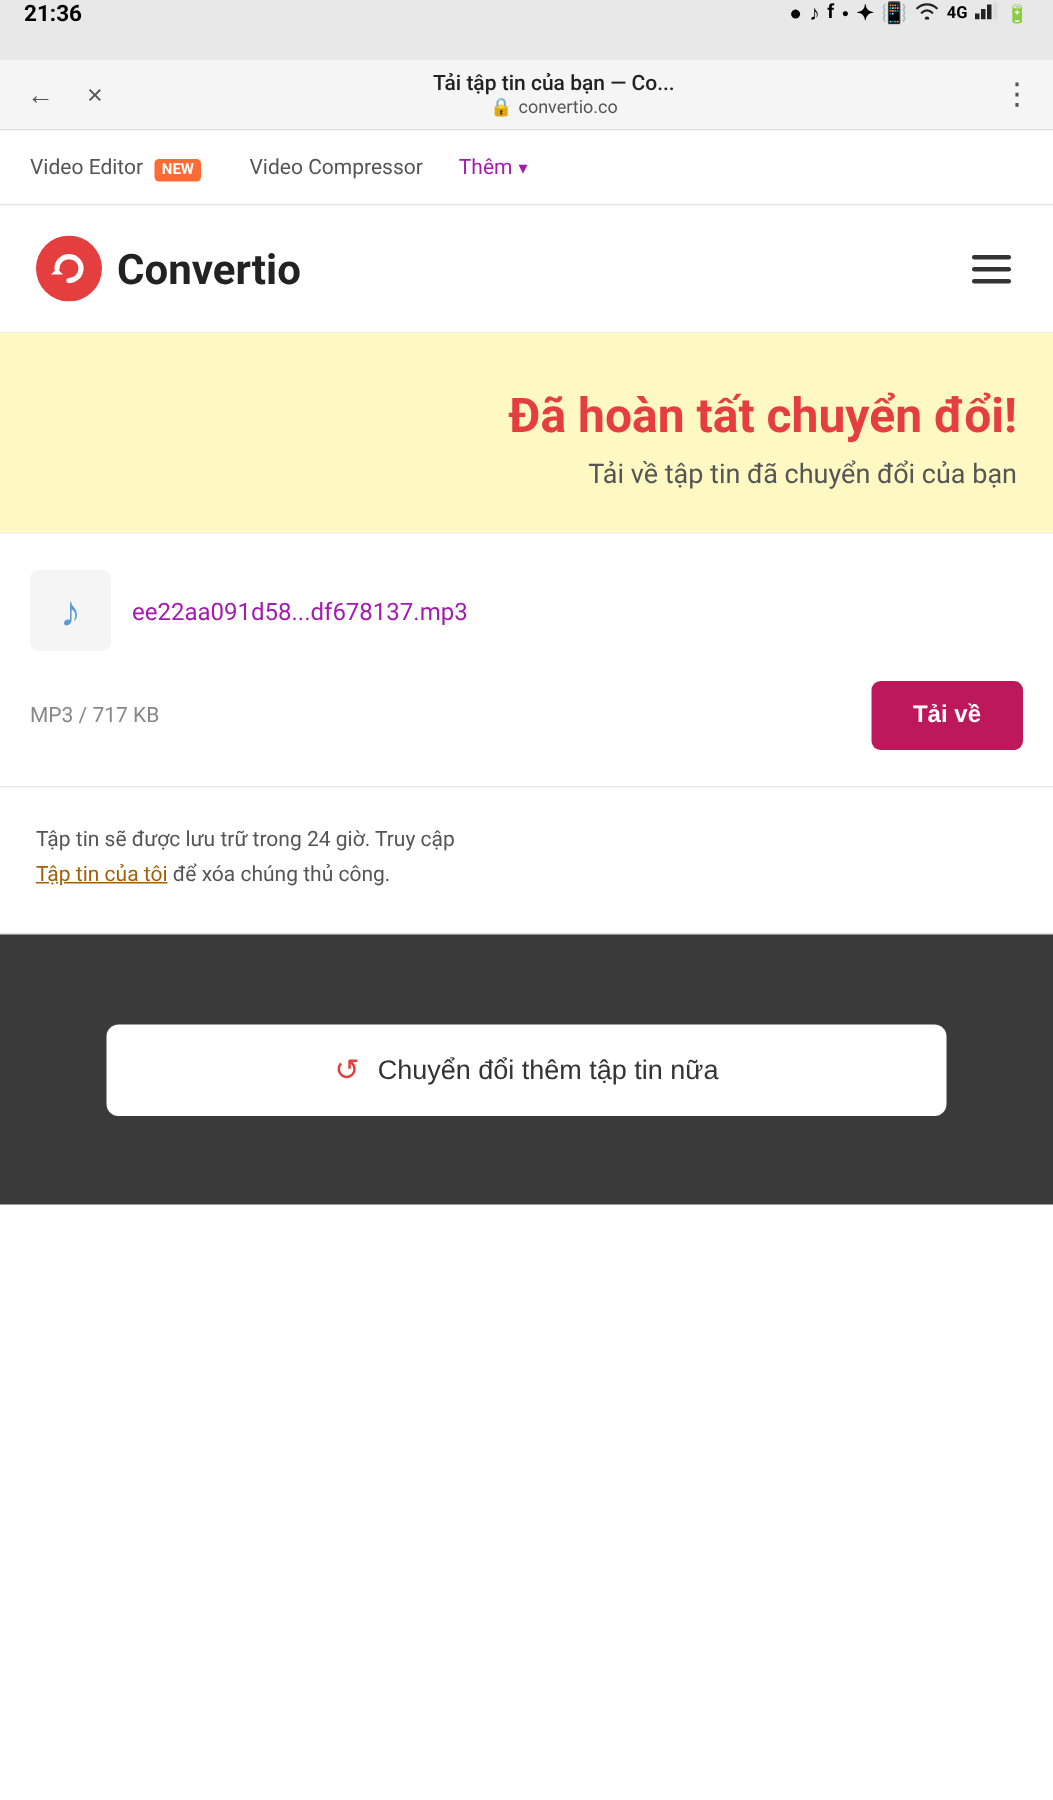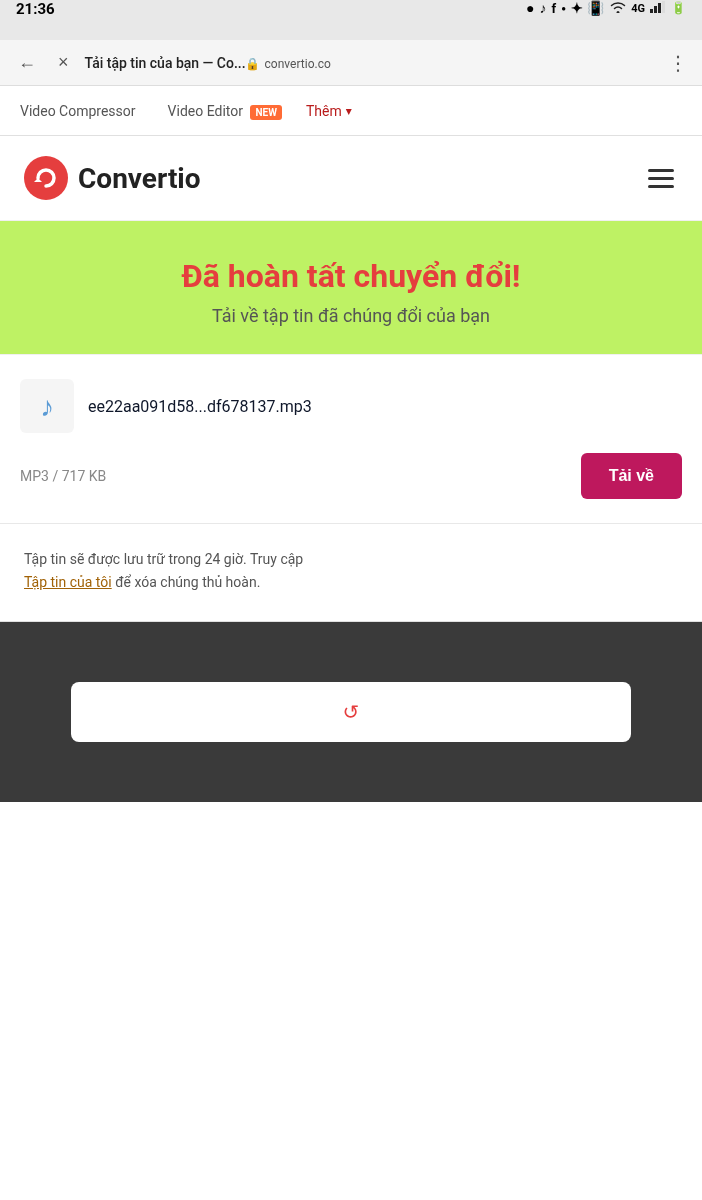--- a/index.html
+++ b/index.html
@@ -41,21 +41,22 @@
       background: none;
       border: none;
       cursor: pointer;
       font-size: 18px;
       color: #555;
       padding: 4px 6px;
     }
     .browser-address {
       flex: 1;
       display: flex;
-      align-items: flex-end;
+      flex-direction: column;
+      align-items: center;
     }
     .browser-title {
       font-size: 14px;
       font-weight: 500;
       color: #222;
     }
     .browser-url {
       display: flex;
       align-items: center;
       gap: 4px;
@@ -102,21 +103,21 @@
       padding: 2px 5px;
       border-radius: 3px;
       margin-left: 4px;
     }
     .nav-more {
       display: flex;
       align-items: center;
       gap: 4px;
       padding: 14px 8px;
       font-size: 14px;
-      color: #b91c1c;
+      color: #a21caf;
       cursor: pointer;
     }
 
     
     .logo-bar {
       background: #fff;
       padding: 20px 24px;
       display: flex;
       align-items: center;
       justify-content: space-between;
@@ -147,23 +148,23 @@
     }
     .hamburger-line {
       width: 26px;
       height: 3px;
       background: #333;
       border-radius: 2px;
     }
 
     
     .hero-section {
-      background: #bef264;
+      background: #fef9c3;
       padding: 36px 24px 28px;
-      text-align: center;
+      text-align: right;
       border-bottom: 1px solid #f0f0f0;
     }
     .hero-title {
       font-size: 32px;
       font-weight: 700;
       color: #e53e3e;
       margin-bottom: 10px;
       line-height: 1.2;
     }
     .hero-subtitle {
@@ -192,21 +193,21 @@
       display: flex;
       align-items: center;
       justify-content: center;
     }
     .music-note {
       font-size: 28px;
       color: #5b9bd5;
     }
     .file-name {
       font-size: 16px;
-      color: #0f172a;
+      color: #a21caf;
       font-weight: 400;
     }
     .file-meta-row {
       display: flex;
       align-items: center;
       justify-content: space-between;
     }
     .file-meta {
       font-size: 14px;
       color: #888;
@@ -315,25 +316,25 @@
     <div class="browser-url">
       <span class="lock-icon">🔒</span>
       <span>convertio.co</span>
     </div>
   </div>
   <button class="browser-menu-btn">⋮</button>
 </div>
 
 <div class="nav-bar">
   <div class="nav-item">
-    <span>Video Compressor</span>
-  </div>
-  <div class="nav-item">
     <span>Video Editor</span>
     <span class="nav-badge">NEW</span>
+  </div>
+  <div class="nav-item">
+    <span>Video Compressor</span>
   </div>
   <div class="nav-more">
     <span>Thêm</span>
     <span style="font-size:12px;">▾</span>
   </div>
 </div>
 
 <div class="logo-bar">
   <div class="logo-area">
 
@@ -346,42 +347,43 @@
   </div>
   <button class="hamburger-btn">
     <div class="hamburger-line"></div>
     <div class="hamburger-line"></div>
     <div class="hamburger-line"></div>
   </button>
 </div>
 
 <div class="hero-section">
   <div class="hero-title">Đã hoàn tất chuyển đổi!</div>
-  <div class="hero-subtitle">Tải về tập tin đã chúng đổi của bạn</div>
+  <div class="hero-subtitle">Tải về tập tin đã chuyển đổi của bạn</div>
 </div>
 
 <div class="file-section">
   <div class="file-row">
     <div class="file-icon-box">
       <span class="music-note">♪</span>
     </div>
     <span class="file-name">ee22aa091d58...df678137.mp3</span>
   </div>
   <div class="file-meta-row">
     <span class="file-meta">MP3 / 717 KB</span>
     <button class="download-btn">Tải về</button>
   </div>
 </div>
 
 <div class="info-section">
   <p class="info-text">
     <span>Tập tin sẽ được lưu trữ trong 24 giờ. Truy cập</span>
     <br>
     <a class="info-link">Tập tin của tôi</a>
-    <span>để xóa chúng thủ hoàn.</span>
+    <span>để xóa chúng thủ công.</span>
   </p>
 </div>
 
 <div class="footer-section">
   <button class="convert-more-btn">
     <span class="refresh-icon">↺</span>
+    <span>Chuyển đổi thêm tập tin nữa</span>
   </button>
 </div>
 
 </body></html>

